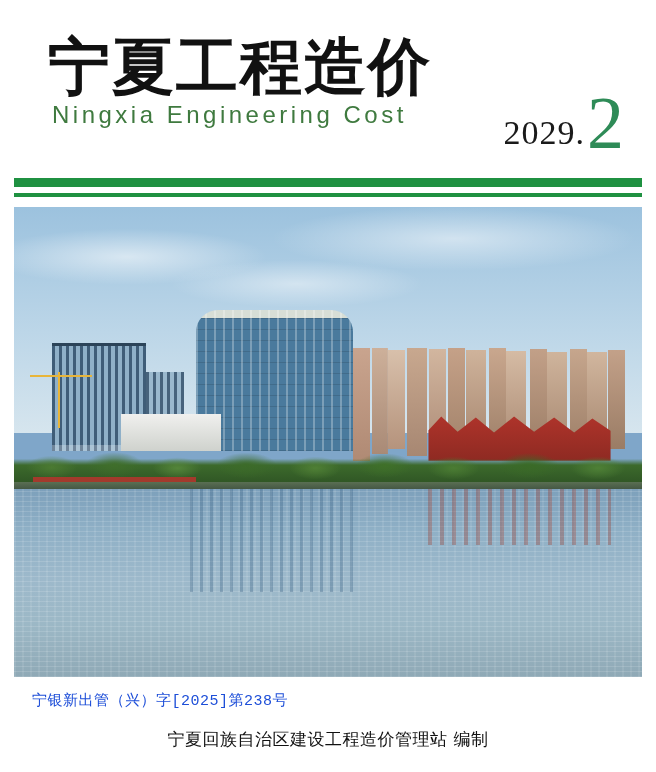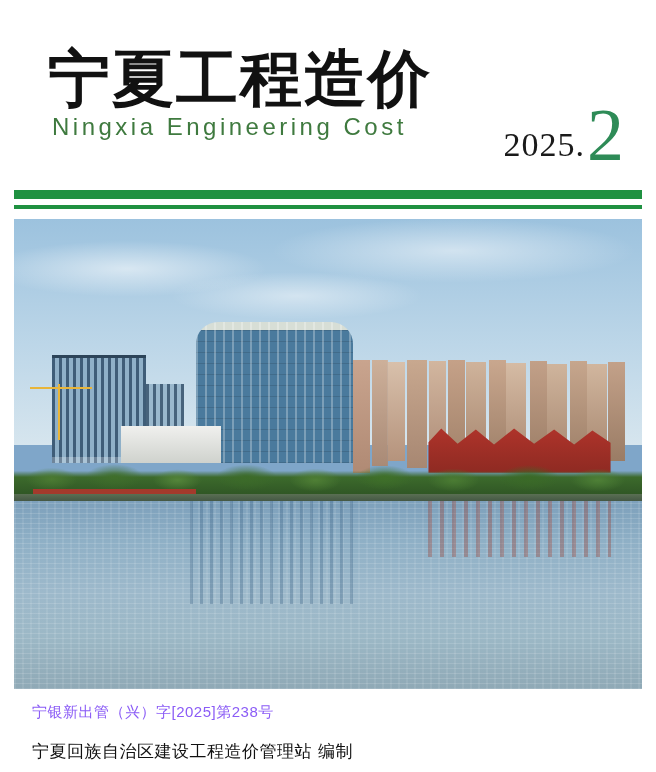--- a/index.html
+++ b/index.html
@@ -8,21 +8,21 @@
     height: 772px;
     background: #ffffff;
     font-family: "Liberation Sans", sans-serif;
     overflow: hidden;
   }
   .cover {
     position: relative;
     width: 656px;
     height: 772px;
     background: #ffffff;
-    padding: 12px 14px;
+    padding: 0 14px;
   }
 
   
   .title-block {
     position: relative;
     height: 176px;
     padding-top: 34px;
   }
   .main-title {
     font-family: "DejaVu Sans", "Liberation Sans", sans-serif;
@@ -202,44 +202,44 @@
     position:absolute; left:66%; top:60%; width:29%; height:12%;
     background: repeating-linear-gradient(90deg, rgba(150,60,48,.35) 0 4px, rgba(0,0,0,0) 4px 12px);
   }
 
   
   .footer {
     margin-top: 14px;
     padding: 0 18px;
   }
   .reg-no {
-    font-family: Liberation Sans, sans-serif;
+    font-family: Liberation Mono, monospace;
     font-size: 15px;
-    color: #8b5cf6;
+    color: #1d4ed8;
     letter-spacing: .5px;
   }
   .publisher {
     margin-top: 18px;
-    text-align: left;
+    text-align: center;
     font-family: "DejaVu Sans", "Liberation Sans", sans-serif;
     font-size: 17px;
     color: #111111;
     letter-spacing: .5px;
   }
 </style>
 </head>
 <body>
 
 <div class="cover">
 
   <div class="title-block">
     <div class="main-title">宁夏工程造价</div>
     <div class="sub-title">Ningxia Engineering Cost</div>
     <div class="issue">
-      <span class="issue-year">2025.</span>
+      <span class="issue-year">2029.</span>
       <span class="issue-num">2</span>
     </div>
   </div>
 
   <div class="rule-thick"></div>
   <div class="rule-thin"></div>
 
   <div class="photo-wrap">
     <div class="sky"></div>
     <div class="sky-clouds"></div>

